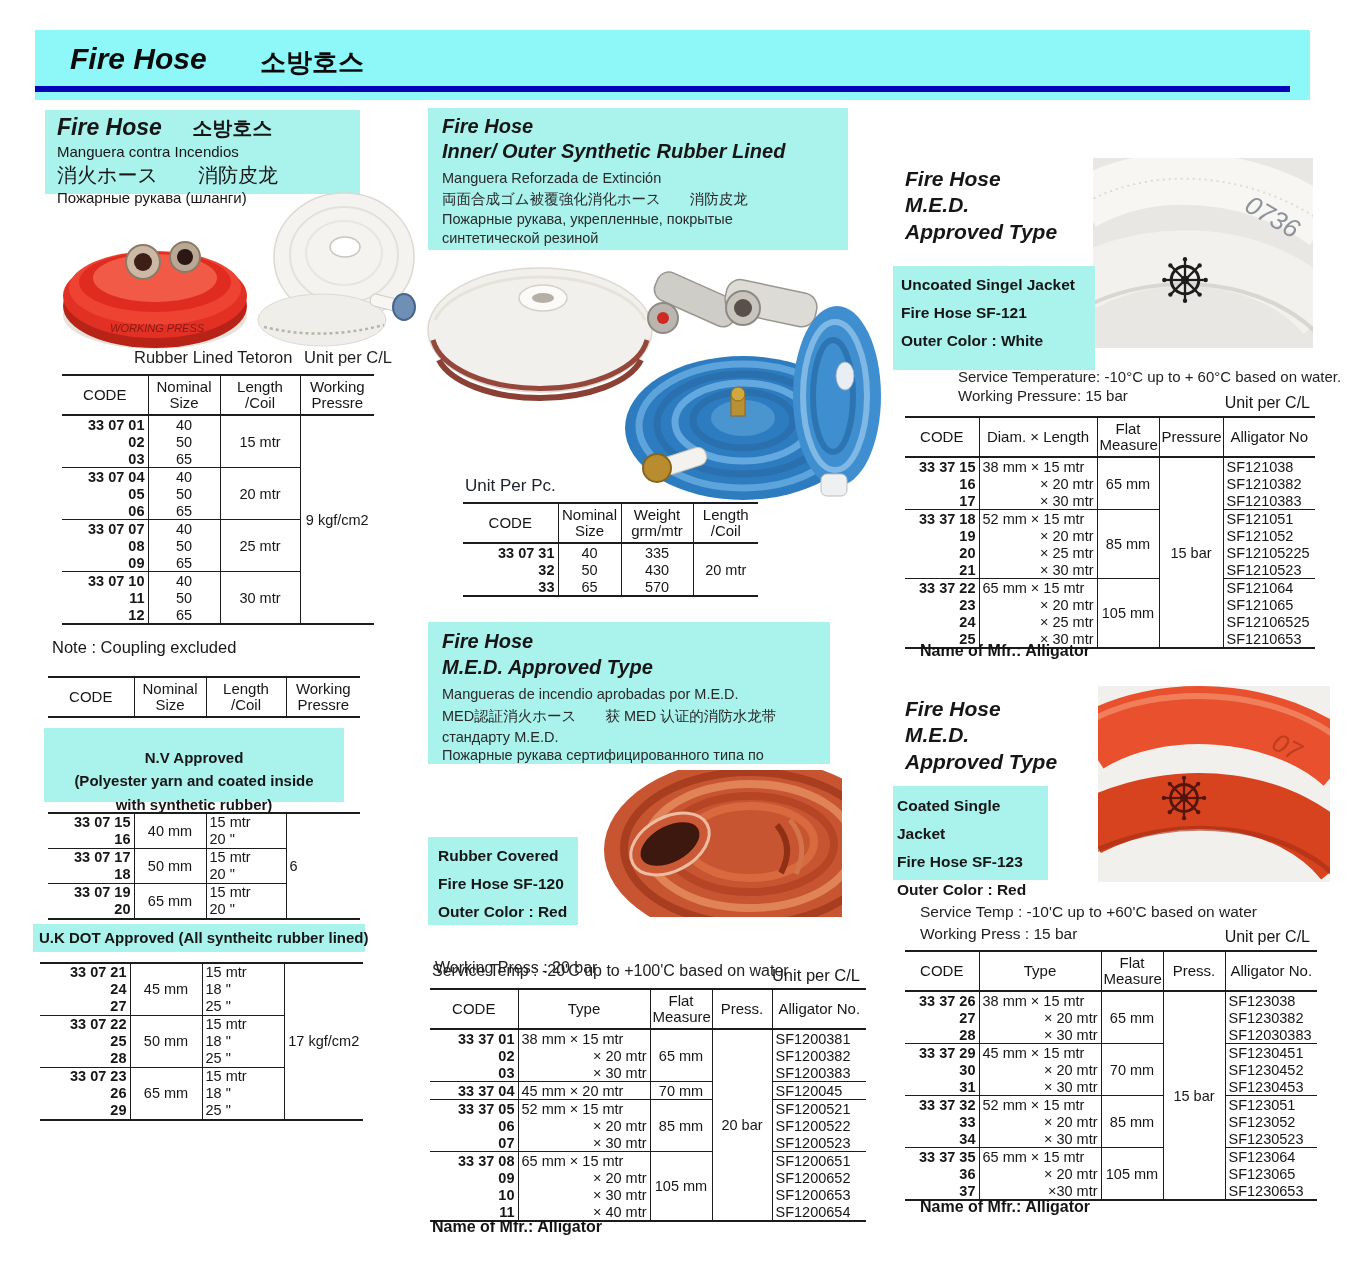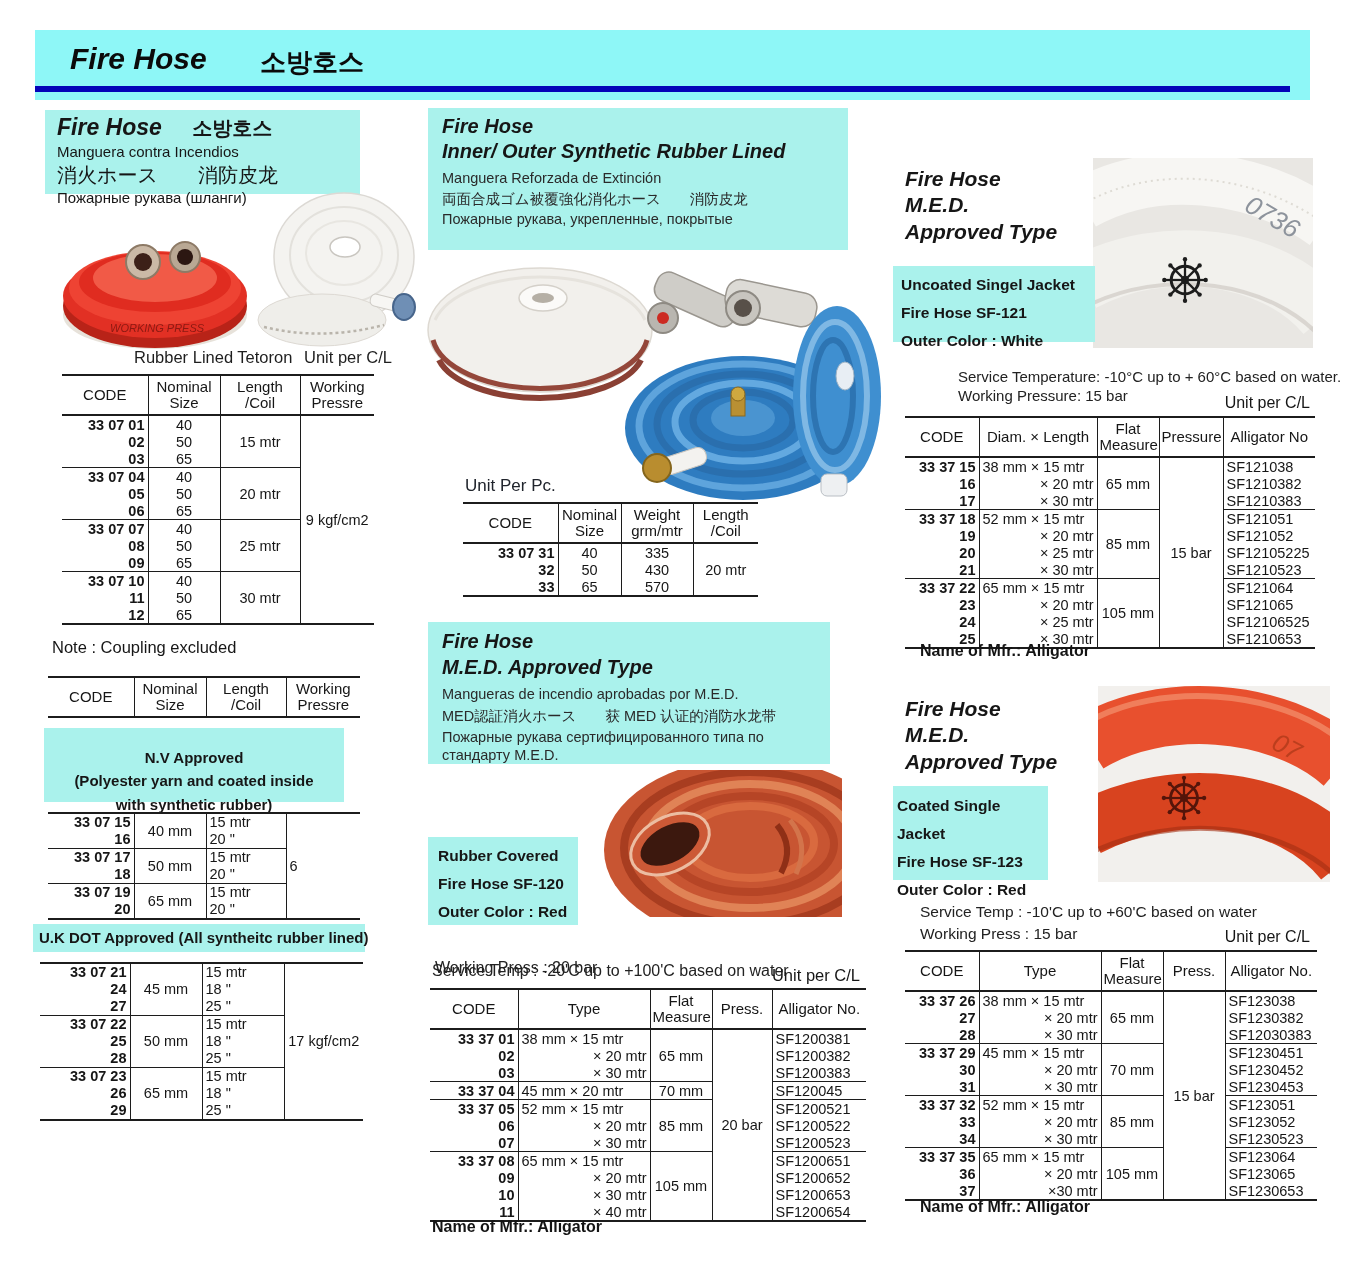--- a/index.html
+++ b/index.html
@@ -308,20 +308,21 @@
       </tr>
     </tbody>
   </table>
 
 <div class="abs cyan" style="left:428px;top:108px;width:420px;height:142px;padding:6px 0 0 14px;box-sizing:border-box;">
   <div class="ital" style="font-size:20px;line-height:1.25;">Fire Hose</div>
   <div class="ital" style="font-size:20px;line-height:1.25;">Inner/ Outer Synthetic Rubber Lined</div>
   <div style="font-size:14.5px;line-height:1.45;margin-top:4px;color:#2a2a2a;">Manguera Reforzada de Extinción</div>
   <div style="font-size:14.5px;line-height:1.45;color:#2a2a2a;">両面合成ゴム被覆強化消化ホース　　消防皮龙</div>
   <div style="font-size:14.5px;line-height:1.3;color:#2a2a2a;">Пожарные рукава, укрепленные, покрытые</div>
+  <div style="font-size:14.5px;line-height:1.3;color:#2a2a2a;">синтетической резиной</div>
 </div>
 
 <svg class="abs" style="left:425px;top:256px;" width="460" height="248" viewBox="0 0 460 248">
 
   <g>
     <ellipse cx="115" cy="74" rx="112" ry="62" fill="#f2f0ec" stroke="#ddd9d2" stroke-width="1.5"></ellipse>
     <path d="M8,84 A108,56 0 0 0 222,84" fill="none" stroke="#94473a" stroke-width="5"></path>
     <path d="M14,104 A104,50 0 0 0 216,104" fill="none" stroke="#8a4034" stroke-width="6"></path>
     <path d="M10,64 A108,56 0 0 1 220,64" fill="none" stroke="#e6e3dd" stroke-width="3"></path>
     <ellipse cx="118" cy="42" rx="24" ry="13" fill="#fbfaf8" stroke="#d4d0c9" stroke-width="1.5"></ellipse>
@@ -397,22 +398,22 @@
         <td class="ctr">570</td>
       </tr>
     </tbody>
   </table>
 
 <div class="abs cyan" style="left:428px;top:622px;width:402px;height:142px;padding:6px 0 0 14px;box-sizing:border-box;">
   <div class="ital" style="font-size:20px;line-height:1.3;">Fire Hose</div>
   <div class="ital" style="font-size:20px;line-height:1.3;">M.E.D. Approved Type</div>
   <div style="font-size:14.5px;line-height:1.5;margin-top:4px;color:#2a2a2a;">Mangueras de incendio aprobadas por  M.E.D.</div>
   <div style="font-size:14.5px;line-height:1.5;color:#2a2a2a;">MED認証消火ホース　　获 MED 认证的消防水龙带</div>
+  <div style="font-size:14.5px;line-height:1.3;color:#2a2a2a;">стандарту M.E.D.</div>
   <div style="font-size:14.5px;line-height:1.3;color:#2a2a2a;">Пожарные рукава сертифицированного типа по</div>
-  <div style="font-size:14.5px;line-height:1.3;color:#2a2a2a;">стандарту M.E.D.</div>
 </div>
 
 <svg class="abs" style="left:592px;top:770px;" width="250" height="147" viewBox="0 0 250 147">
   <ellipse cx="158" cy="80" rx="146" ry="92" fill="#c85532"></ellipse>
   <ellipse cx="158" cy="78" rx="126" ry="76" fill="none" stroke="#a83d20" stroke-width="8"></ellipse>
   <ellipse cx="158" cy="76" rx="104" ry="62" fill="none" stroke="#e08356" stroke-width="8"></ellipse>
   <ellipse cx="158" cy="74" rx="84" ry="48" fill="none" stroke="#b64526" stroke-width="8"></ellipse>
   <ellipse cx="158" cy="72" rx="64" ry="36" fill="none" stroke="#d96a3f" stroke-width="8"></ellipse>
   <path d="M185,55 q18,22 4,48" stroke="#8f2f16" stroke-width="6" fill="none"></path>
   <path d="M198,50 q20,24 6,54" stroke="#d3744b" stroke-width="5" fill="none"></path>
@@ -525,21 +526,21 @@
 <svg class="abs" style="left:1093px;top:158px;" width="220" height="190" viewBox="0 0 220 190">
   <rect width="220" height="190" fill="#e9e7e3"></rect>
   <path d="M-10,46 C60,6 160,14 232,66" stroke="#f7f6f3" stroke-width="52" fill="none"></path>
   <path d="M-10,46 C60,6 160,14 232,66" stroke="#dedbd4" stroke-width="2" fill="none" stroke-dasharray="2,4"></path>
   <path d="M-10,125 C70,82 180,96 232,158" stroke="#f2f1ed" stroke-width="56" fill="none"></path>
   <path d="M-10,150 C70,108 180,122 232,184" stroke="#c9c5be" stroke-width="4" fill="none" opacity="0.6"></path>
   <text x="150" y="52" transform="rotate(30 150 52)" font-size="26" font-style="italic" fill="#8d939c">0736</text>
   <use href="#wheel" transform="translate(92,122) scale(1.15)" style="color:#1d1d1d"></use>
 </svg>
 
-<div class="abs cyan" style="left:893px;top:266px;width:202px;height:76px;padding:5px 0 0 8px;box-sizing:border-box;">
+<div class="abs cyan" style="left:893px;top:266px;width:202px;height:104px;padding:5px 0 0 8px;box-sizing:border-box;">
   <div class="boxtitle">Uncoated Singel Jacket</div>
   <div class="boxtitle">Fire Hose SF-121</div>
   <div class="boxtitle">Outer Color : White</div>
 </div>
 
 <div class="abs" style="left:958px;top:368px;font-size:15px;line-height:1.25;color:#222;">
   <div>Service Temperature:  -10°C up to + 60°C based on water.</div>
   <div>Working Pressure:  15 bar</div>
 </div>
 <div class="abs" style="left:905px;top:394px;width:405px;text-align:right;font-size:16px;">Unit per C/L</div>

